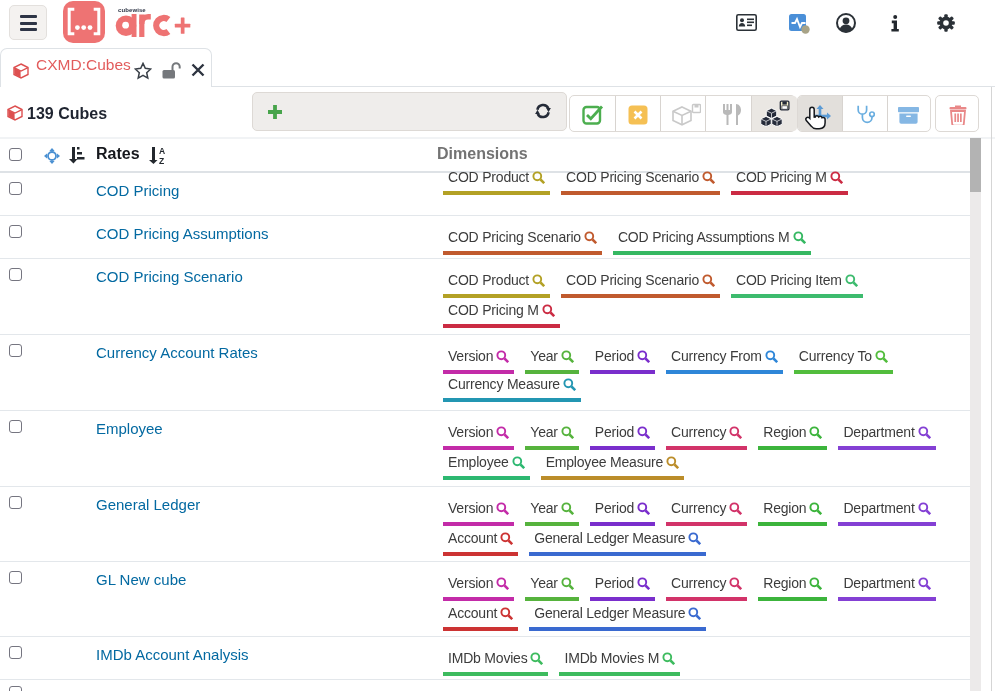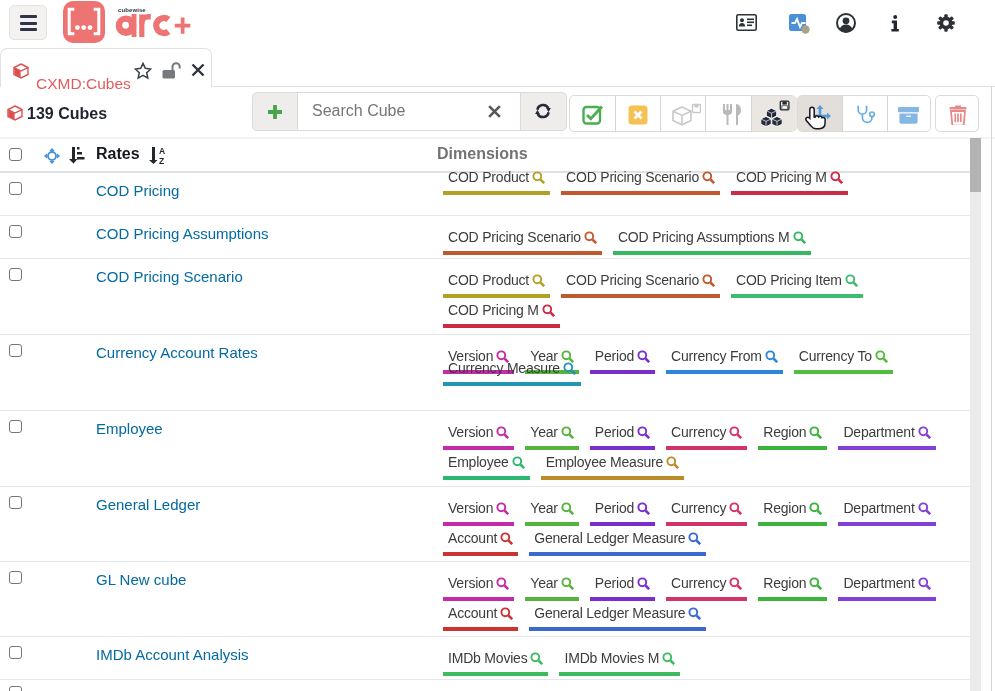--- a/index.html
+++ b/index.html
@@ -17,21 +17,21 @@
 .cubewise { position:absolute; left:118px; top:7px; font-size:6px;
   font-weight:bold; color:#2e3546; letter-spacing:0.1px;}
 
 .hicons { position:absolute; top:0; }
 
 
 .tabbar-line { position:absolute; left:0; top:86px; width:995px; height:1px; background:#dee2e6; }
 .tab { position:absolute; left:0px; top:48px; width:212px; height:39px;
   background:#fff; border:1px solid #dee2e6; border-bottom:none;
   border-radius:7px 7px 0 0; }
-.tab .tabtext { position:absolute; left:35px; top:26px; font-size:15.5px; color:#e25c5c; }
+.tab .tabtext { position:absolute; left:35px; top:7px; font-size:15.5px; color:#e25c5c; }
 
 
 .count { position:absolute; left:27px; top:105px; font-size:16px; font-weight:bold; color:#1f2430; }
 .grp { position:absolute; border:1px solid #ddd9d5; border-radius:5px; background:#fff; }
 .seg { position:absolute; top:0; height:100%; }
 .btn-sep { position:absolute; top:0; width:1px; height:100%; background:#d8d4d0; }
 .search-ph { position:absolute; left:14px; top:9px; font-size:16px; color:#75757a; }
 
 
 .thead-border { position:absolute; left:0; top:171px; width:970px; height:2px; background:#dee2e6; }
@@ -150,26 +150,20 @@
       <path d="M8 1 L15 4.5 L15 11.5 L8 15 L1 11.5 L1 4.5 Z" fill="#fff" stroke="#dd5050" stroke-width="1.4"></path>
       <path d="M1 4.6 L8 8 L15 4.6" fill="none" stroke="#dd5050" stroke-width="1.3"></path>
       <path d="M1.4 5 L7.6 8.1 L7.6 14.4 L1.4 11.3 Z" fill="#dd5050"></path>
     </svg>
   <div class="count">139 Cubes</div>
 
   <div class="grp" style="left:252px; top:92px; width:315px; height:39px; background:#efedeb;">
     <div class="seg" style="left:0; width:44px;">
       <svg style="position:absolute; left:13px; top:10px" width="18" height="18" viewBox="0 0 18 18">
         <path d="M9 2 V16 M2 9 H16" stroke="#47a44b" stroke-width="3.8"></path>
-      </svg>
-    </div>
-    <div class="seg" style="left:44px; width:224px; background:#fff; border-left:1px solid #ddd9d5; border-right:1px solid #ddd9d5;">
-      <div class="search-ph">Search Cube</div>
-      <svg style="position:absolute; left:189px; top:11px" width="15" height="15" viewBox="0 0 14 14">
-        <path d="M2 2 L12 12 M12 2 L2 12" stroke="#55585c" stroke-width="2.4" fill="none"></path>
       </svg>
     </div>
     <div class="seg" style="left:268px; width:47px;">
       <svg style="position:absolute; left:14px; top:10px" width="16" height="16" viewBox="0 0 16 16">
         <path d="M2.4 6.8 A 5.8 5.8 0 0 1 13.3 5.2" fill="none" stroke="#252b38" stroke-width="2.6"></path>
         <path d="M15.9 5 H11.2 L13.5 9.3 Z" fill="#252b38"></path>
         <path d="M13.6 9.2 A 5.8 5.8 0 0 1 2.7 10.8" fill="none" stroke="#252b38" stroke-width="2.6"></path>
         <path d="M0.1 11 H4.8 L2.5 6.7 Z" fill="#252b38"></path>
       </svg>
     </div>
@@ -355,21 +349,21 @@
           </svg></span><span class="chip" style="border-bottom-color:#7a2ecc">Period<svg width="13" height="13" viewBox="0 0 13 13">
             <circle cx="5.3" cy="5.3" r="3.9" fill="none" stroke="#7a2ecc" stroke-width="1.9"></circle>
             <line x1="8.5" y1="8.5" x2="12.2" y2="12.2" stroke="#7a2ecc" stroke-width="2.5"></line>
           </svg></span><span class="chip" style="border-bottom-color:#2e86d8">Currency From<svg width="13" height="13" viewBox="0 0 13 13">
             <circle cx="5.3" cy="5.3" r="3.9" fill="none" stroke="#2e86d8" stroke-width="1.9"></circle>
             <line x1="8.5" y1="8.5" x2="12.2" y2="12.2" stroke="#2e86d8" stroke-width="2.5"></line>
           </svg></span><span class="chip" style="border-bottom-color:#52bd3d">Currency To<svg width="13" height="13" viewBox="0 0 13 13">
             <circle cx="5.3" cy="5.3" r="3.9" fill="none" stroke="#52bd3d" stroke-width="1.9"></circle>
             <line x1="8.5" y1="8.5" x2="12.2" y2="12.2" stroke="#52bd3d" stroke-width="2.5"></line>
           </svg></span></div>
-      <div class="chips" style="top:358px;"><span class="chip" style="border-bottom-color:#2396b2">Currency Measure<svg width="13" height="13" viewBox="0 0 13 13">
+      <div class="chips" style="top:374px;"><span class="chip" style="border-bottom-color:#2396b2">Currency Measure<svg width="13" height="13" viewBox="0 0 13 13">
             <circle cx="5.3" cy="5.3" r="3.9" fill="none" stroke="#2396b2" stroke-width="1.9"></circle>
             <line x1="8.5" y1="8.5" x2="12.2" y2="12.2" stroke="#2396b2" stroke-width="2.5"></line>
           </svg></span></div>
       <div class="row-border" style="top:410px;"></div>
       <div class="cb" style="left:9px; top:420px;"></div>
       <div class="rname" style="top:419.5px;">Employee</div>
       <div class="chips" style="top:421.5px;"><span class="chip" style="border-bottom-color:#c32ba8">Version<svg width="13" height="13" viewBox="0 0 13 13">
             <circle cx="5.3" cy="5.3" r="3.9" fill="none" stroke="#c32ba8" stroke-width="1.9"></circle>
             <line x1="8.5" y1="8.5" x2="12.2" y2="12.2" stroke="#c32ba8" stroke-width="2.5"></line>
           </svg></span><span class="chip" style="border-bottom-color:#56b33d">Year<svg width="13" height="13" viewBox="0 0 13 13">

